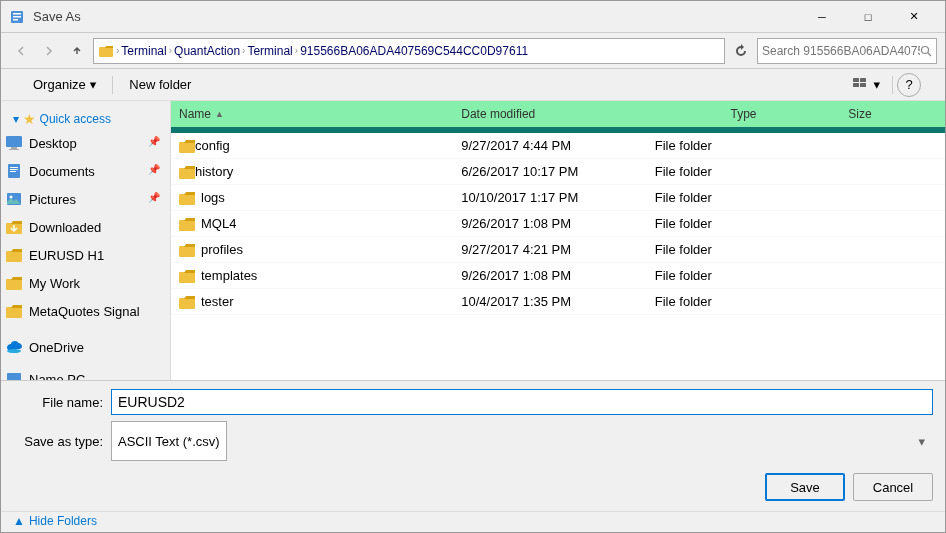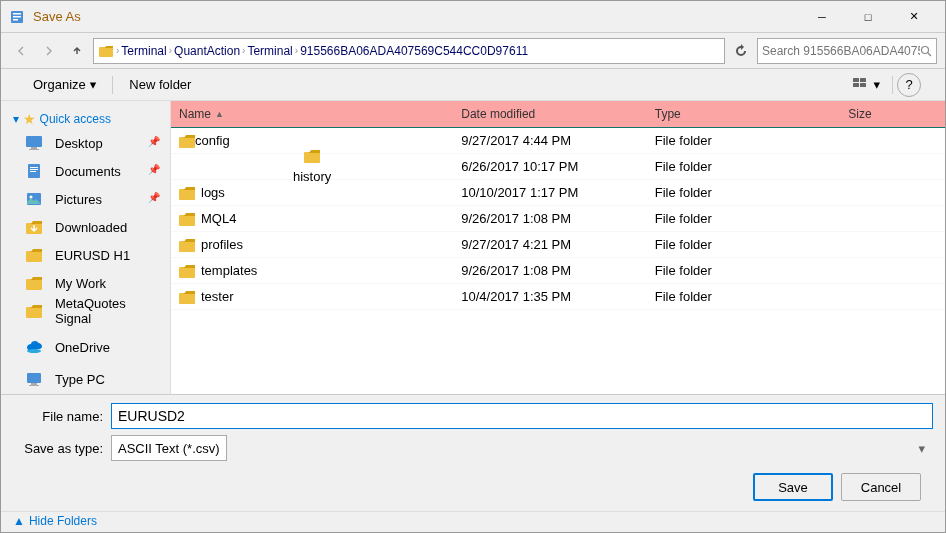--- a/index.html
+++ b/index.html
@@ -24,21 +24,21 @@
       padding: 0 8px;
       border-bottom: 1px solid #ccc;
       flex-shrink: 0;
     }
     .title-bar-icon {
       width: 16px; height: 16px; margin-right: 8px;
     }
     .title-bar-title {
       flex: 1;
       font-size: 13px;
-      color: #a16207;
+      color: #404040;
     }
     .title-bar-buttons {
       display: flex;
       gap: 0;
     }
     .title-btn {
       width: 46px; height: 32px;
       border: none; background: transparent;
       cursor: pointer;
       display: flex; align-items: center; justify-content: center;
@@ -142,23 +142,23 @@
     .sidebar-section-header {
       font-size: 12px;
       color: #0078d7;
       padding: 6px 12px 2px 12px;
       cursor: pointer;
       display: flex; align-items: center; gap: 4px;
     }
     .sidebar-item {
       height: 28px;
       display: flex; align-items: center;
-      padding: 0 8px 0 24px;
+      padding: 0 8px 0 4px;
       cursor: pointer;
-      gap: 12px;
+      gap: 6px;
       font-size: 13px;
     }
     .sidebar-item-icon {
       width: 18px; height: 18px;
       flex-shrink: 0;
       display: flex; align-items: center; justify-content: center;
     }
     .sidebar-item-label { flex: 1; }
     .pin-icon {
       width: 14px; height: 14px;
@@ -167,34 +167,34 @@
     }
 
     
     .file-list {
       flex: 1;
       background: #fff;
       overflow-y: auto;
     }
     .file-list-header {
       display: flex;
-      border-bottom: 1px solid #0f766e;
+      border-bottom: 6px solid #0f766e;
       padding: 4px 0;
-      background: #fca5a5;
+      background: #86efac;
       font-size: 12px;
       color: #333;
     }
     .file-list-header-cell {
       padding: 2px 8px;
       cursor: pointer;
       display: flex; align-items: center; gap: 4px;
     }
     .col-name { flex: 3; min-width: 200px; }
     .col-date { flex: 2; min-width: 160px; }
-    .col-type { flex: 2; min-width: 100px; }
+    .col-type { flex: 2; min-width: 100px; justify-content: center; }
     .col-size { flex: 1; min-width: 80px; }
 
     .file-row {
       display: flex;
       align-items: center;
       height: 26px;
       border-bottom: 1px solid #f8f8f8;
       cursor: pointer;
       font-size: 13px;
     }
@@ -239,21 +239,21 @@
       gap: 8px;
     }
     .filetype-label {
       width: 90px;
       text-align: right;
       font-size: 13px;
       flex-shrink: 0;
     }
     .filetype-select {
       flex: 1;
-      height: 26px;
+      height: 40px;
       border: 1px solid #aaa;
       background: #fff;
       font-size: 13px;
       padding: 0 6px;
       appearance: none;
       cursor: pointer;
       position: relative;
     }
     .select-wrapper {
       flex: 1;
@@ -263,21 +263,21 @@
       content: '▾';
       position: absolute;
       right: 8px; top: 50%;
       transform: translateY(-50%);
       pointer-events: none;
       color: #666;
     }
     .button-row {
       display: flex;
       align-items: center;
-      padding: 4px 24px 10px 12px;
+      padding: 4px 12px 10px 12px;
       gap: 8px;
       justify-content: flex-end;
     }
     .action-btn {
       min-width: 80px;
       height: 28px;
       border: 1px solid #aaa;
       background: #f0f0f0;
       cursor: pointer;
       font-size: 13px;
@@ -500,21 +500,21 @@
       <div style="height:4px;"></div>
 
       <div class="sidebar-item">
         <span class="sidebar-item-icon">
           <svg width="16" height="16" viewBox="0 0 16 16">
             <rect x="1" y="2" width="14" height="10" fill="#4a90d9" rx="1"></rect>
             <rect x="5" y="12" width="6" height="2" fill="#aaa"></rect>
             <rect x="3" y="14" width="10" height="1" fill="#aaa"></rect>
           </svg>
         </span>
-        <span class="sidebar-item-label">Type PC</span>
+        <span class="sidebar-item-label">Name PC</span>
       </div>
 
       <div style="height:4px;"></div>
 
     </div>
 
     <div class="file-list">
       <div class="file-list-header">
         <div class="file-list-header-cell col-name">
           <span>Name</span>
@@ -538,21 +538,21 @@
         <rect x="0" y="3" width="16" height="11" fill="#f0c040" rx="1"></rect>
         <path d="M0 4h5l2-3h9v3" fill="#d4a010"></path>
       </svg>
       <span>config</span>
     </div>
     <div class="file-row-cell col-date">9/27/2017 4:44 PM</div>
     <div class="file-row-cell col-type">File folder</div>
     <div class="file-row-cell col-size"></div>
   </div>
           <div class="file-row">
-    <div class="file-row-cell col-name" style="display:flex;align-items:center;gap:6px;flex-direction:column;">
+    <div class="file-row-cell col-name" style="display:flex;align-items:center;">
       <svg width="16" height="14" viewBox="0 0 16 14">
         <rect x="0" y="3" width="16" height="11" fill="#f0c040" rx="1"></rect>
         <path d="M0 4h5l2-3h9v3" fill="#d4a010"></path>
       </svg>
       <span>history</span>
     </div>
     <div class="file-row-cell col-date">6/26/2017 10:17 PM</div>
     <div class="file-row-cell col-type">File folder</div>
     <div class="file-row-cell col-size"></div>
   </div>

